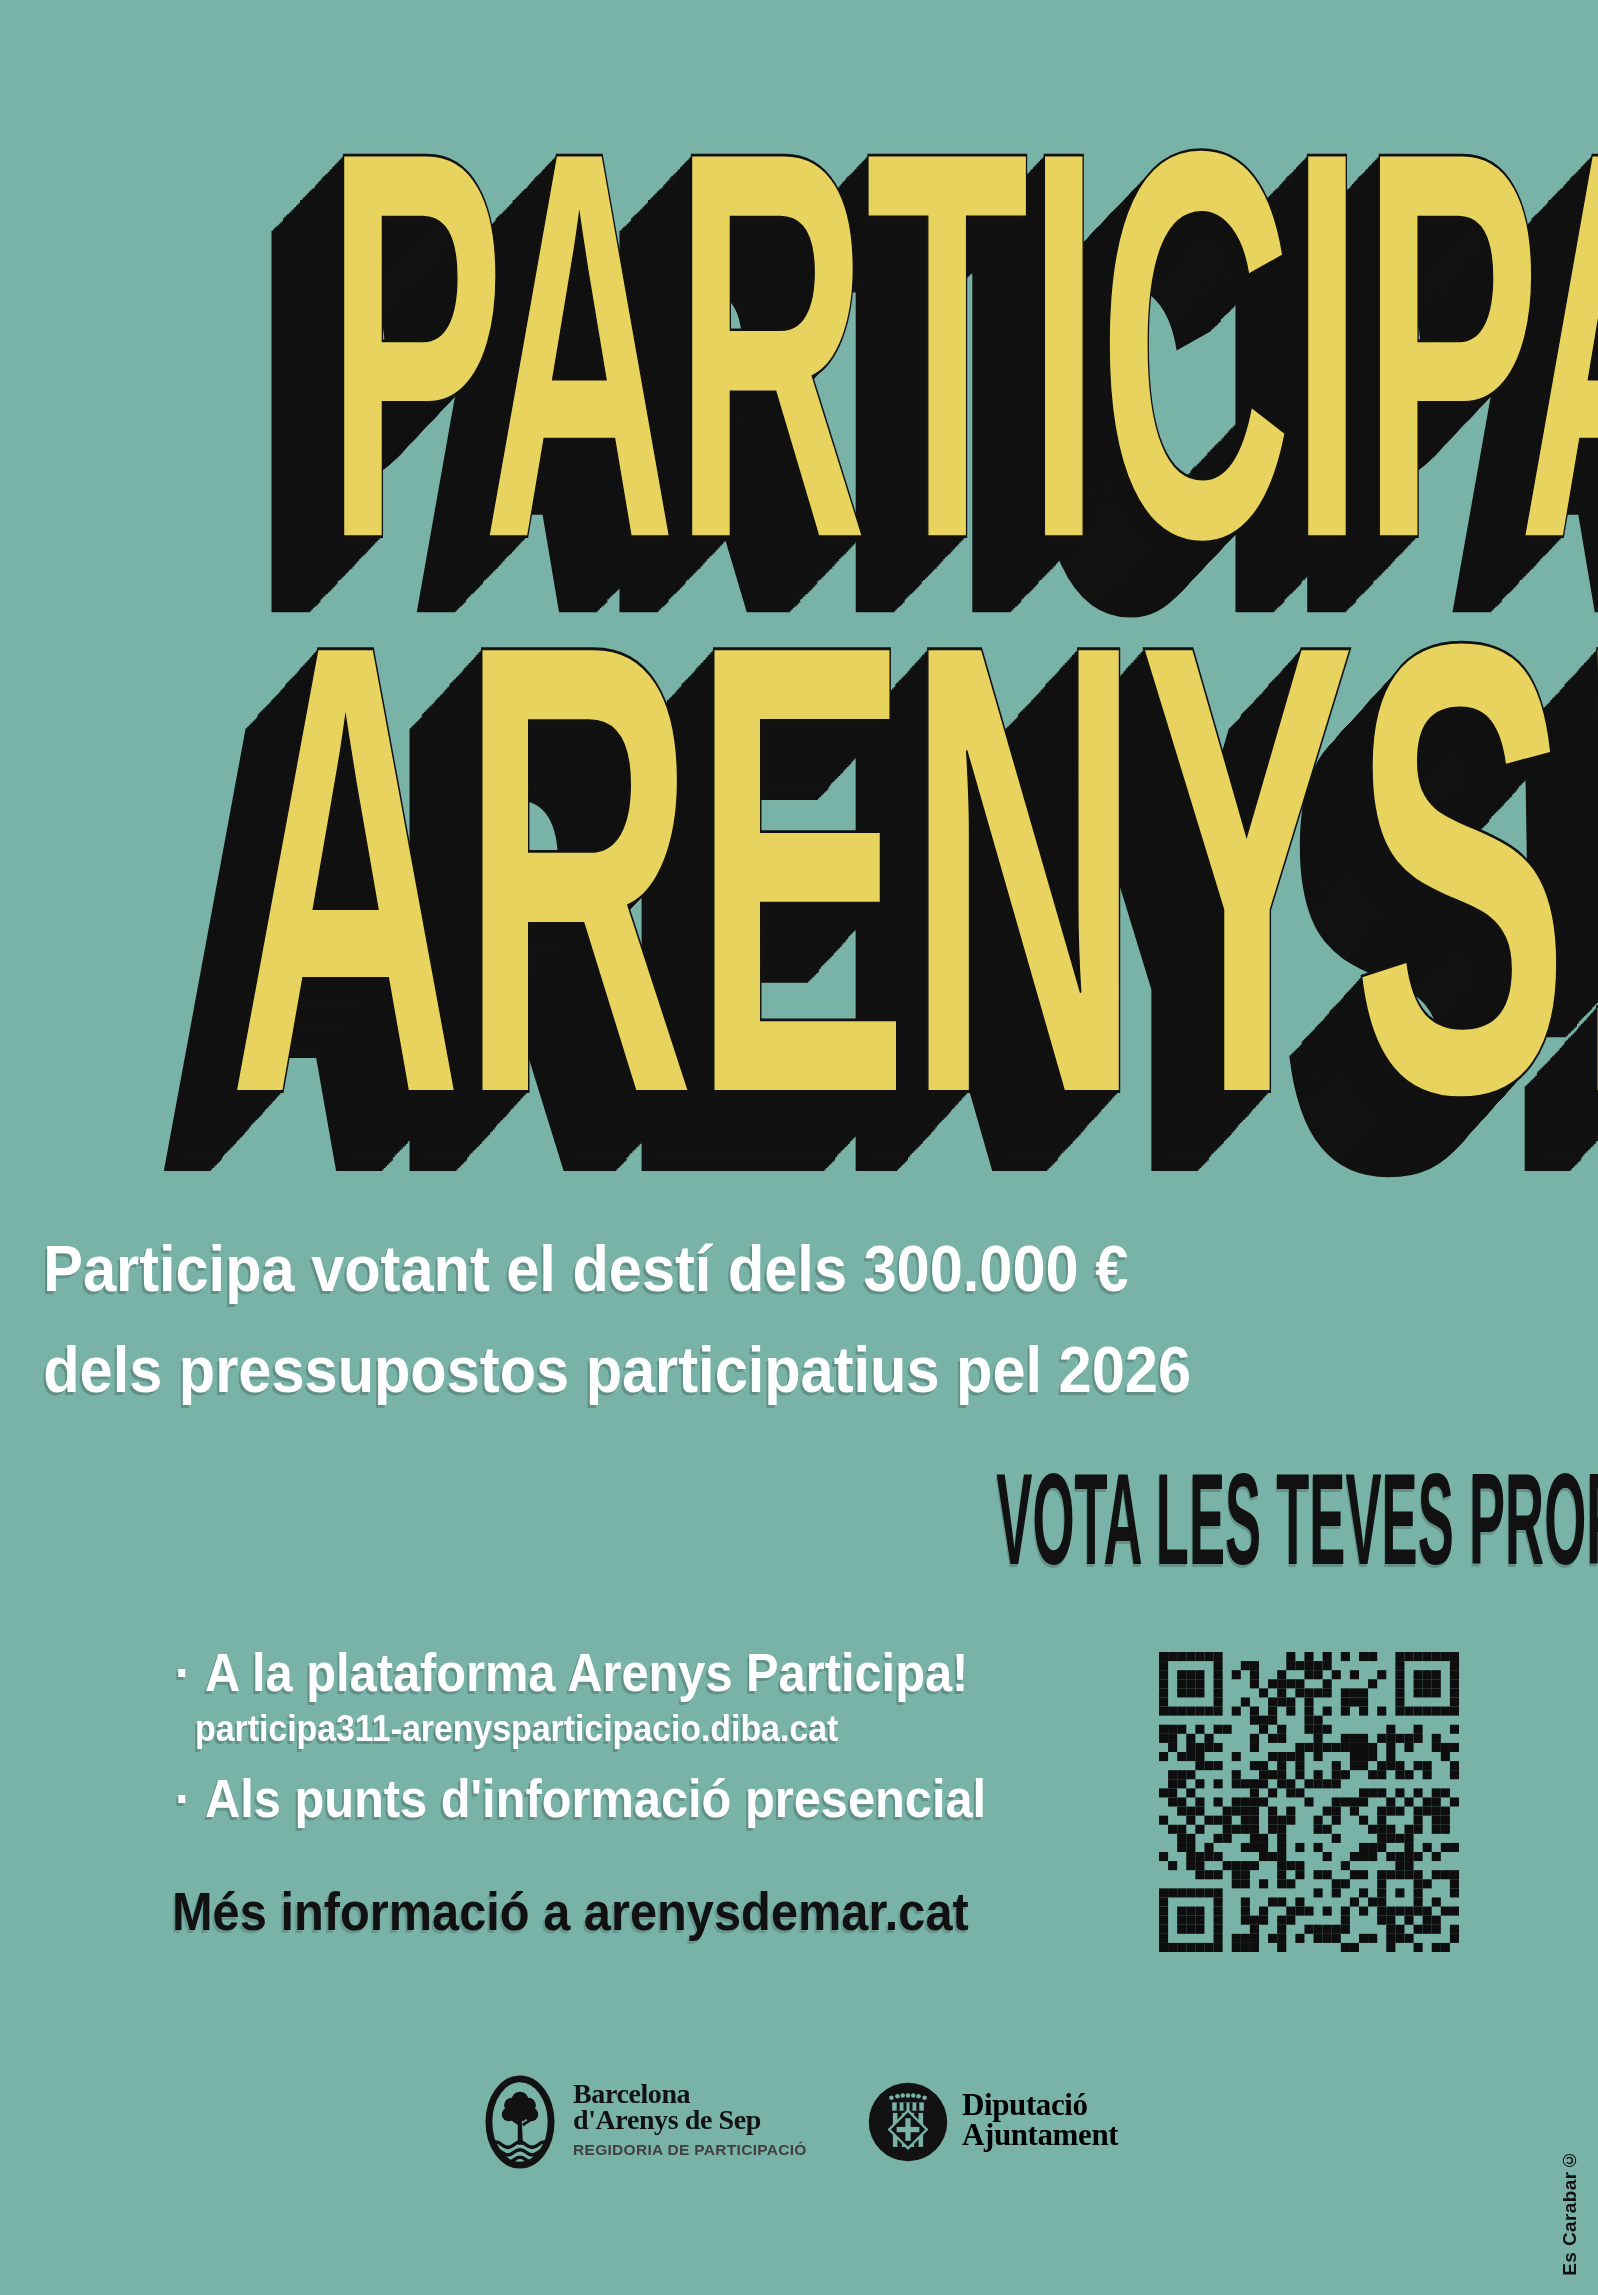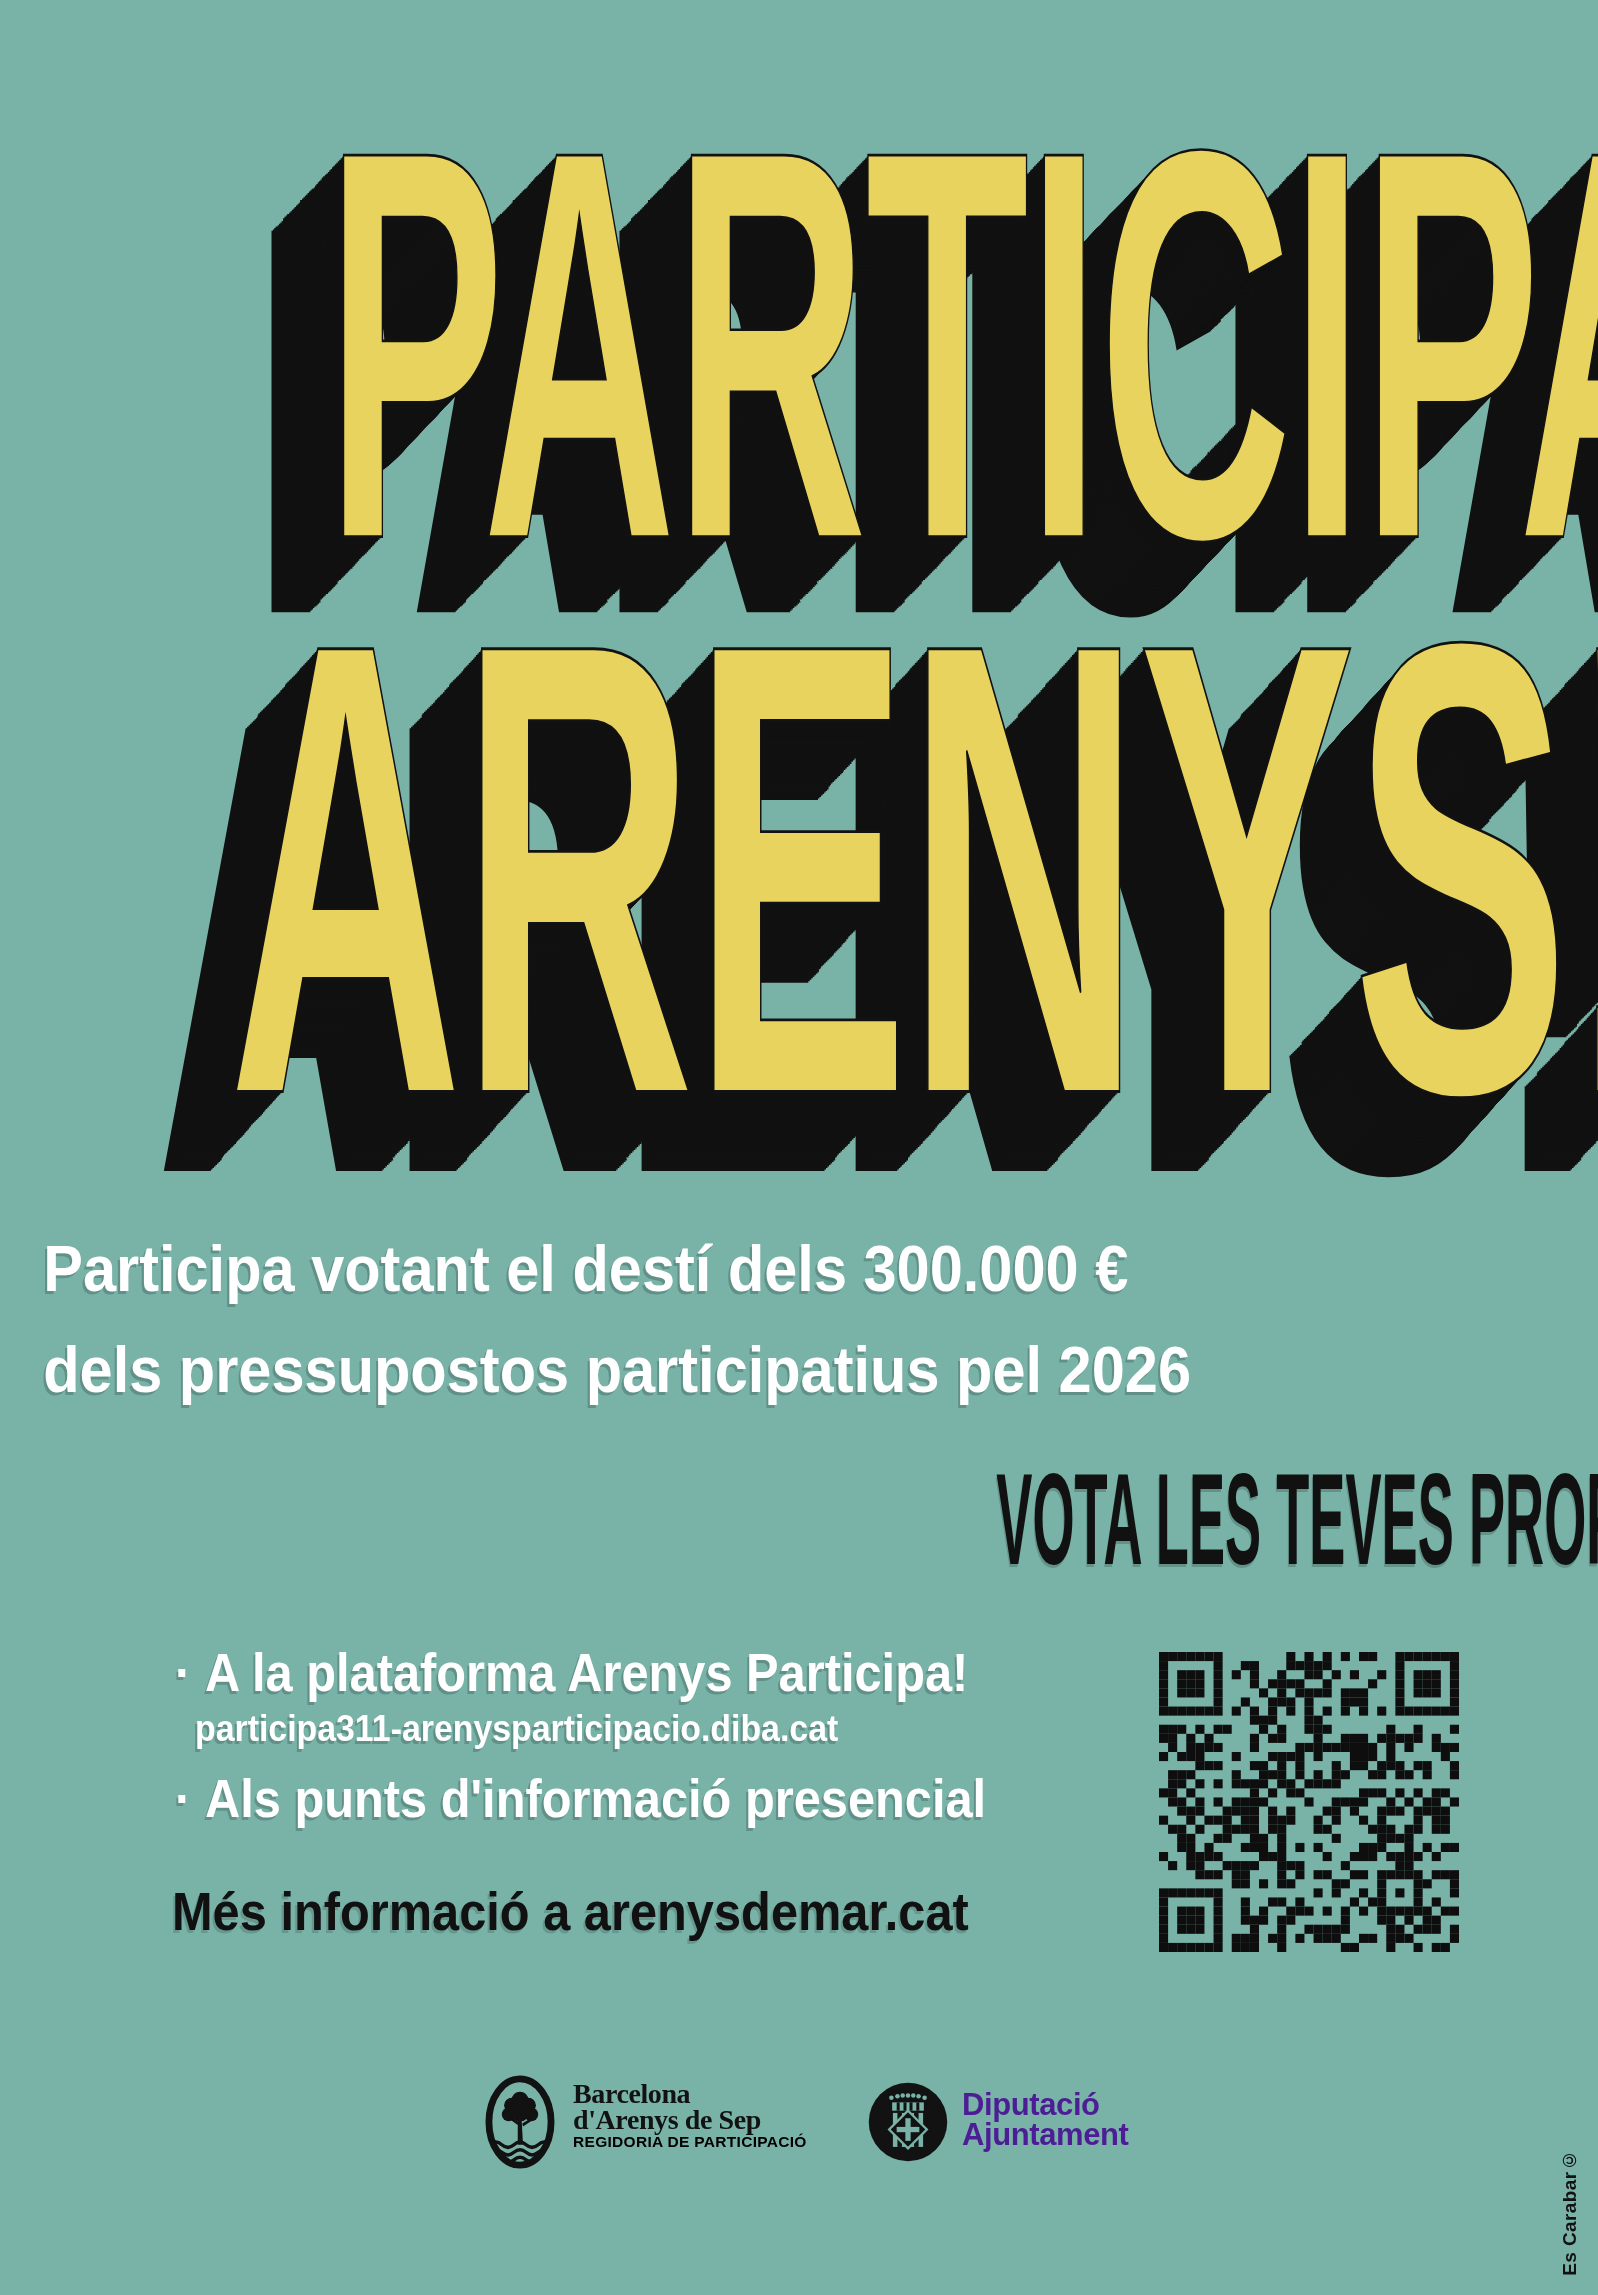--- a/index.html
+++ b/index.html
@@ -54,23 +54,23 @@
   .bullet-dot{display:inline-block;margin-right:15px;}
   
   #qr{position:absolute;left:1159px;top:1652px;width:300px;height:300px;}
   
   #seal-logo{position:absolute;left:485px;top:2075px;}
   .aj-text{position:absolute;left:573px;top:2081px;}
   .aj-text .serif{
     font-family:"Liberation Serif",serif;font-weight:700;font-size:28px;line-height:26px;
     letter-spacing:-0.4px;color:#121212;
   }
-  .aj-text .sub{font-size:15.5px;font-weight:700;letter-spacing:0.3px;margin-top:0;color:#000000;}
+  .aj-text .sub{font-size:15.5px;font-weight:700;letter-spacing:0.3px;margin-top:8px;color:#404040;}
   #dipu-logo{position:absolute;left:868px;top:2082px;}
-  .dipu-text{position:absolute;left:962px;top:2090px;font-size:31px;line-height:30px;font-weight:700;letter-spacing:-0.4px;color:#4c1d95;}
+  .dipu-text{position:absolute;left:962px;top:2090px;font-size:31px;line-height:30px;font-weight:700;letter-spacing:-0.4px;color:#000000;font-family:Liberation Serif, serif;}
   
   .credit{
     position:absolute;right:18px;bottom:19.7px;
     writing-mode:vertical-rl;transform:rotate(180deg);
     font-size:19px;font-weight:700;color:#121212;letter-spacing:0.4px;
   }
 </style>
 </head>
 <body>
 

